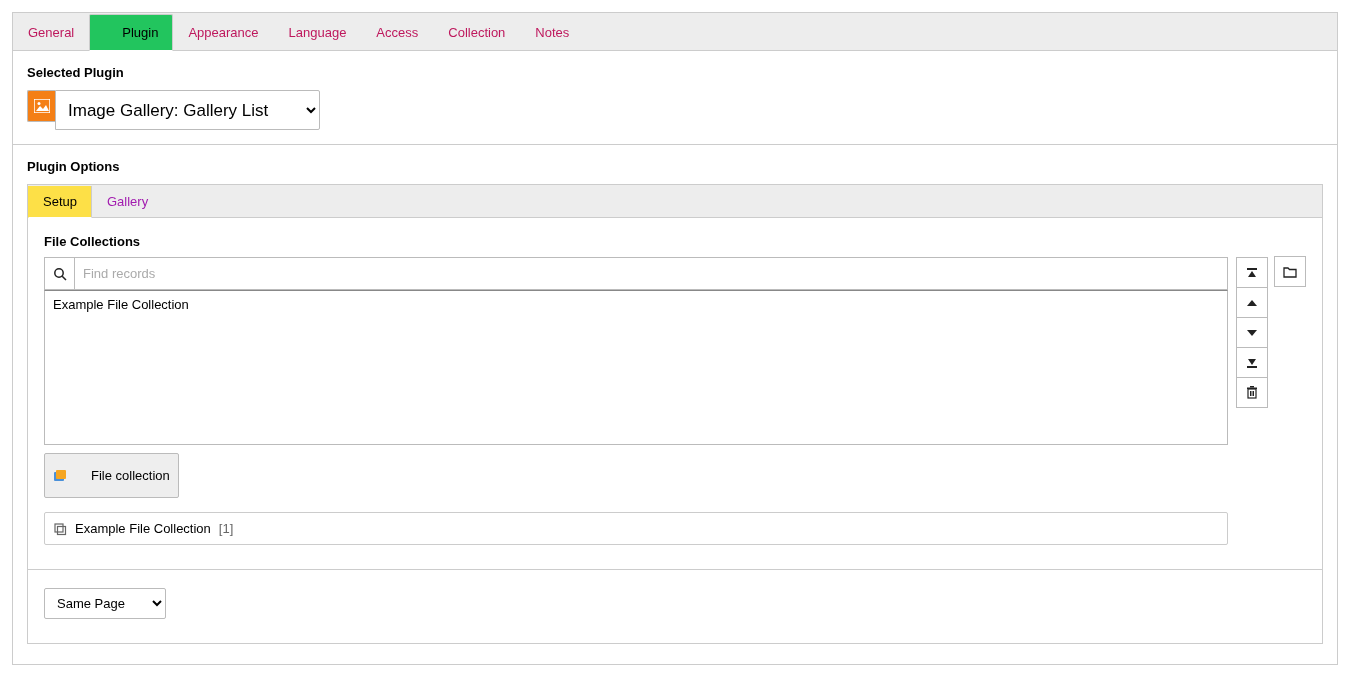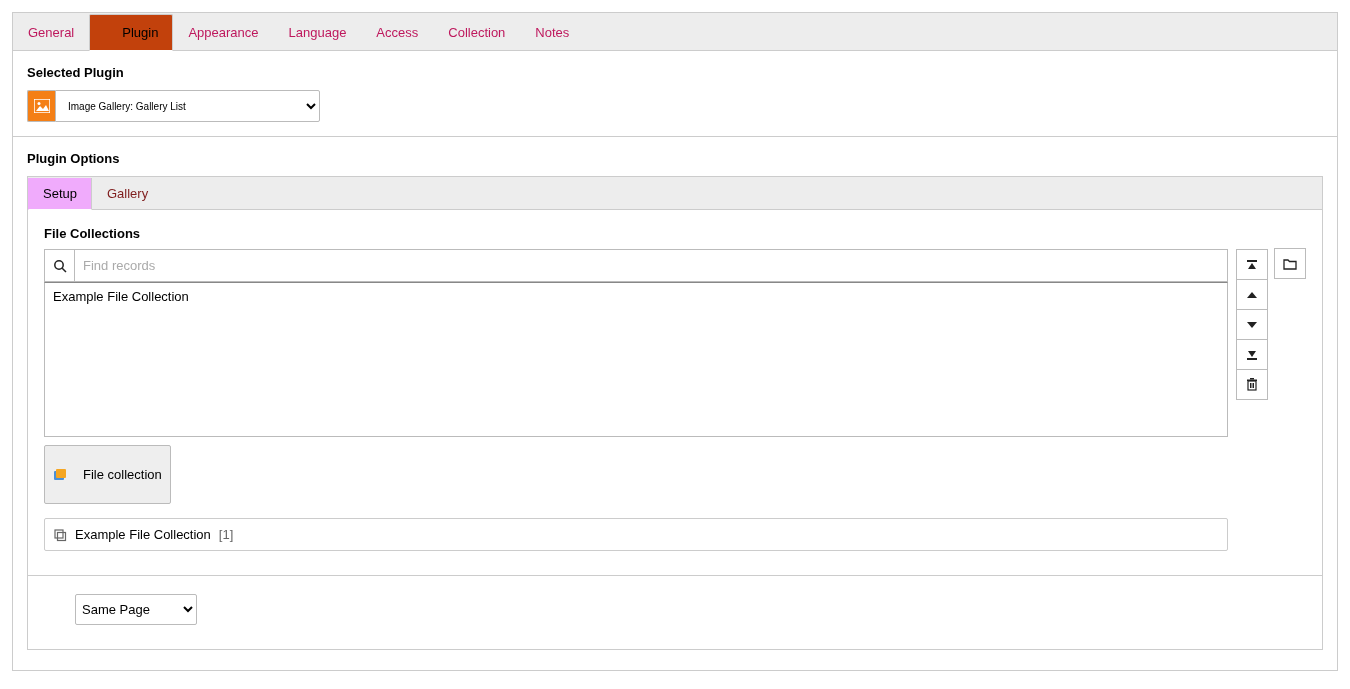--- a/index.html
+++ b/index.html
@@ -23,21 +23,21 @@
     padding: 10px 14px;
     color: #be185d;
     font-size: 13px;
     cursor: pointer;
     border: 1px solid transparent;
     border-bottom: none;
     position: relative;
     top: 1px;
   }
   .main-tab.active {
-    background: #c2410c;
+    background: #22c55e;
     color: #000;
     border: 1px solid #ccc;
     border-bottom: 1px solid #fff;
     border-radius: 2px 2px 0 0;
     padding-left: 32px;
   }
   .section {
     padding: 14px 14px;
     border-bottom: 1px solid #ccc;
   }
@@ -58,47 +58,47 @@
     border-right: none;
     border-radius: 2px 0 0 2px;
     display: flex;
     align-items: center;
     justify-content: center;
   }
   .plugin-icon svg { fill: #fff; }
   .plugin-select {
     border: 1px solid #bbb;
     border-radius: 0 2px 2px 0;
-    font-size: 10px;
+    font-size: 17px;
     padding: 6px 8px;
     width: 265px;
-    height: 32px;
+    height: 40px;
     background: #fff;
   }
 
   .options-panel {
     padding: 14px 14px 20px 14px;
   }
   .sub-tabs {
     display: flex;
     background: #ededed;
     border: 1px solid #ccc;
     border-bottom: 1px solid #ccc;
   }
   .sub-tab {
     padding: 8px 14px;
-    color: #7f1d1d;
+    color: #a21caf;
     cursor: pointer;
     border-right: 1px solid transparent;
     border-left: 1px solid transparent;
     position: relative;
     top: 1px;
   }
   .sub-tab.active {
-    background: #f0abfc;
+    background: #fde047;
     color: #000;
     border-right: 1px solid #ccc;
     border-bottom: 1px solid #fff;
   }
   .sub-body {
     border: 1px solid #ccc;
     border-top: none;
     padding: 16px 16px 24px 16px;
   }
   .field-label {
@@ -174,24 +174,24 @@
     display: flex;
     align-items: center;
     justify-content: center;
     cursor: pointer;
   }
   .icon-btn svg { fill: #222; }
 
   .add-btn {
     display: inline-flex;
     align-items: center;
-    gap: 16px;
+    gap: 24px;
     border: 1px solid #bbb;
     background: #eee;
-    padding: 21px 8px;
+    padding: 14px 8px;
     margin-top: 8px;
     border-radius: 2px;
     cursor: pointer;
     font-size: 13px;
   }
   .mini-icon {
     width: 14px; height: 14px;
     display:inline-flex; align-items:center; justify-content:center;
   }
 
@@ -207,26 +207,25 @@
   }
   .row-count { color: #666; }
 
   .hr {
     border: none;
     border-top: 1px solid #ccc;
     margin: 24px -16px 18px -16px;
   }
   .detail-select {
     border: 1px solid #bbb;
-    padding: 6px 2px;
+    padding: 6px 8px;
     font-size: 13px;
     width: 122px;
     border-radius: 2px;
     background: #fff;
-    margin-left: 31px;
   }
 </style>
 </head>
 <body>
 
 <div class="outer">
 
   <div class="main-tabs">
     <div class="main-tab">General</div>
     <div class="main-tab active">Plugin</div>

